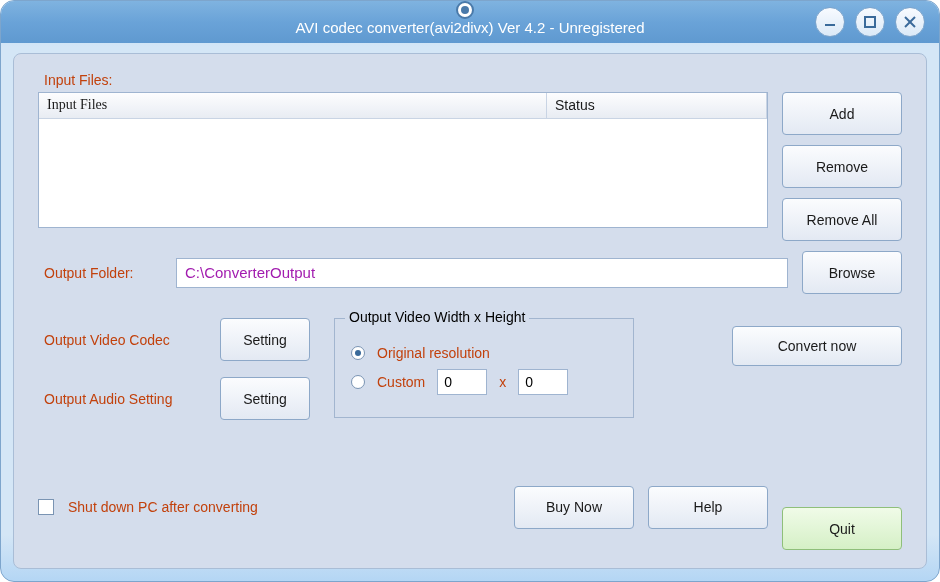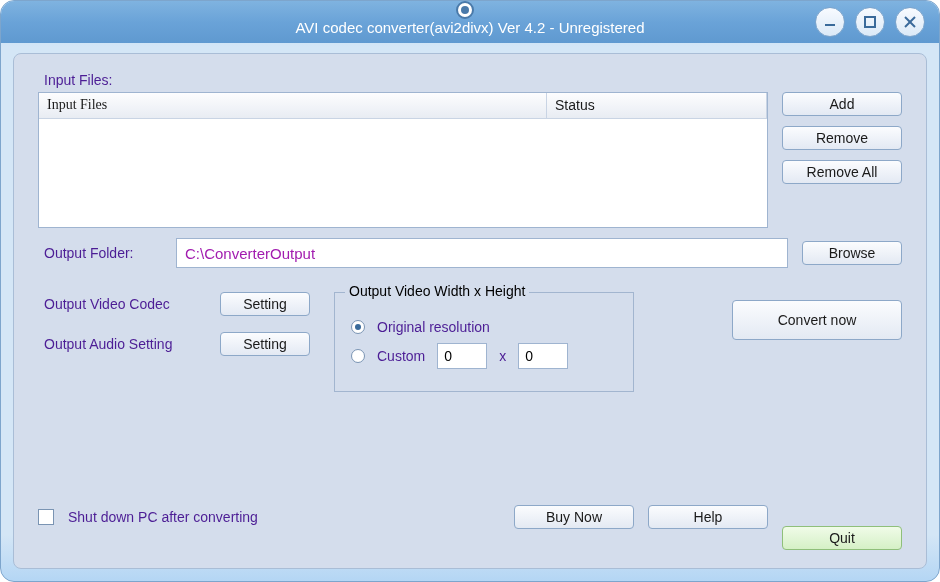--- a/index.html
+++ b/index.html
@@ -75,21 +75,21 @@
   position: absolute;
   top: 52px;
   left: 12px;
   right: 12px;
   bottom: 12px;
   background: #d4ddec;
   border: 1px solid #a9bdd6;
   border-radius: 8px;
   padding: 18px 24px;
 }
-.label { color: #4c1d95; font-size: 14px; }
+.label { color: #c2410c; font-size: 14px; }
 .input-files-label { margin-bottom: 4px; display:block; padding-left:6px; }
 .files-row { display: flex; gap: 14px; align-items: flex-start; }
 .files-table {
   flex: 1;
   background: #fff;
   border: 1px solid #9fb4d0;
 }
 .files-header {
   display: flex;
   height: 26px;
@@ -100,21 +100,21 @@
   padding: 4px 8px;
   border-right: 1px solid #c9d4e4;
   font-size: 14px;
   color: #1a1a1a;
 }
 .col-files { flex: 1; font-family: Liberation Serif, serif; }
 .col-status { width: 220px; border-right: none; }
 .files-body { height: 108px; background: #fff; }
 .btn-col { display: flex; flex-direction: column; gap: 10px; width: 120px; }
 .btn {
-  height: 24px;
+  height: 43px;
   background: linear-gradient(to bottom, #fbfcfe 0%, #e3e9f3 100%);
   border: 1px solid #8da8c8;
   border-radius: 4px;
   font-size: 14px;
   color: #1a1a1a;
   cursor: pointer;
   display: flex;
   align-items: center;
   justify-content: center;
   padding: 0 6px;

